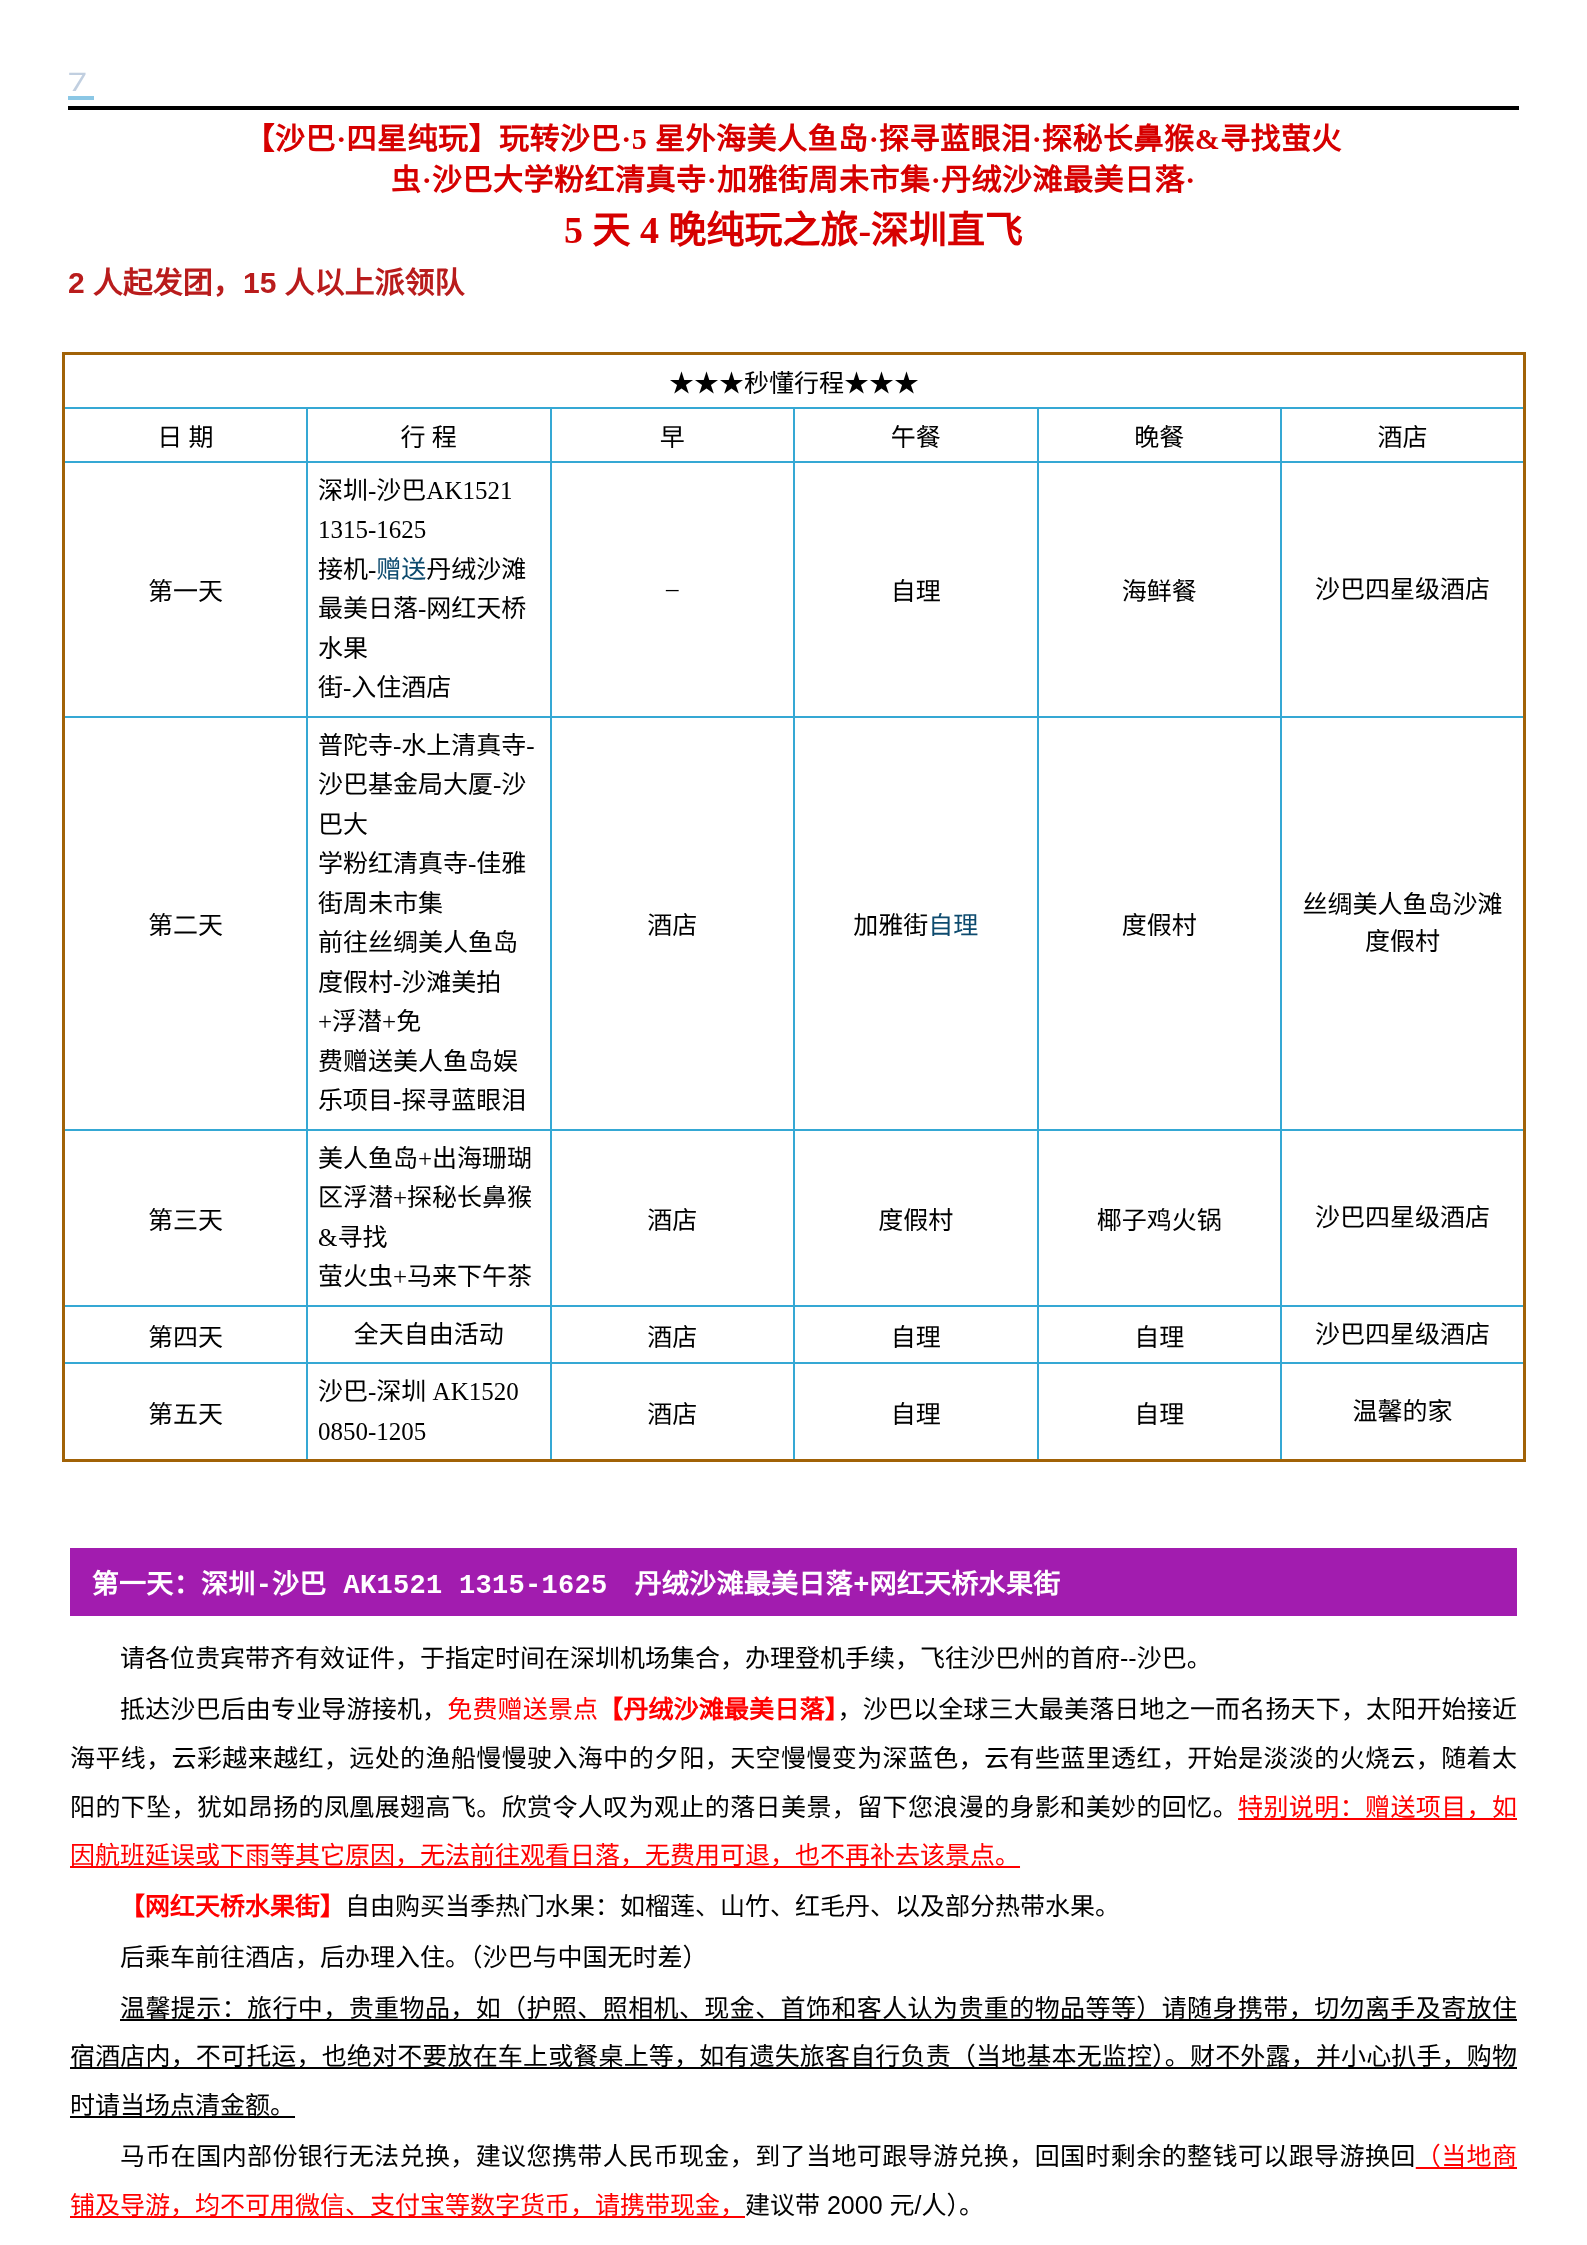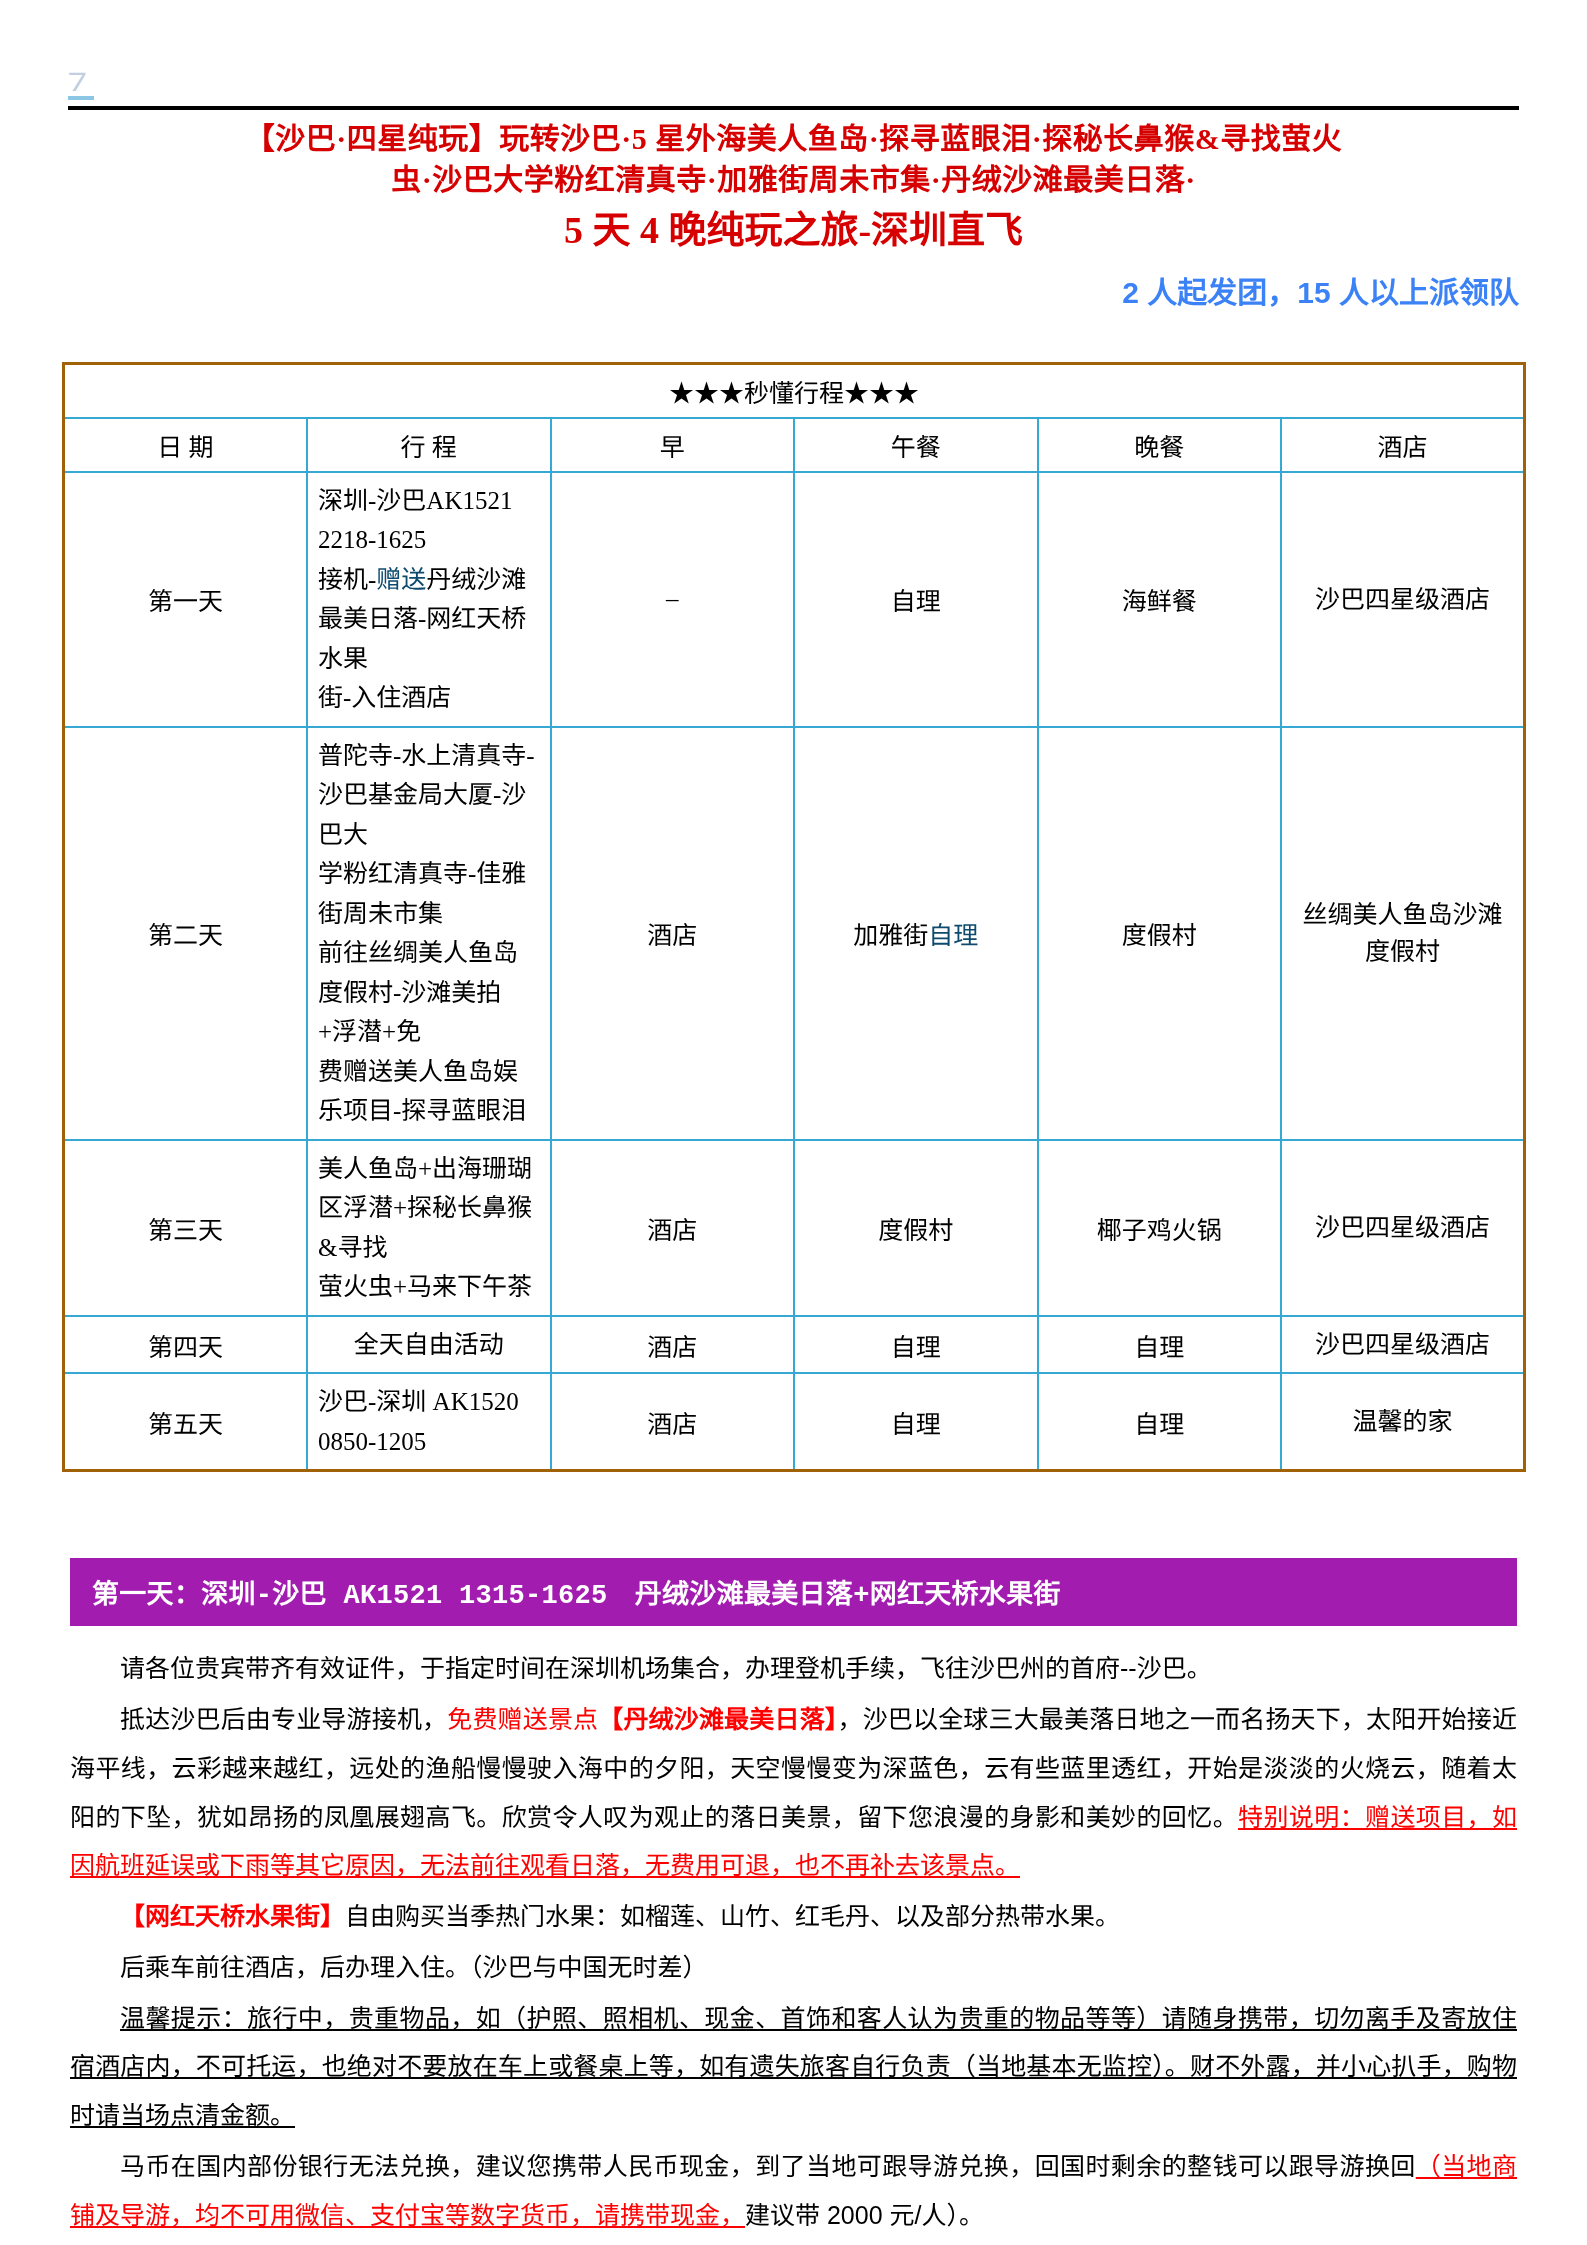--- a/index.html
+++ b/index.html
@@ -70,25 +70,24 @@
   }
   .title-sub {
     color: #d60000;
     font-size: 38px;
     font-weight: bold;
     line-height: 1.45;
     text-align: center;
     margin-top: 2px;
   }
   .title-blue {
-    color: #3b82f6;
+    color: #b91c1c;
     font-size: 30px;
     font-weight: bold;
-    text-align: right;
-    margin-top: 10px;
+    text-align: left;
     font-family: "Liberation Sans", sans-serif;
   }
 
   
   .table-wrap {
     margin: 50px 62px 0 62px;
   }
   table.itin {
     border-collapse: collapse;
     width: 1464px;
@@ -184,21 +183,21 @@
           <td class="c-day">日 期</td>
           <td class="c-route">行    程</td>
           <td class="c-bkf">早</td>
           <td class="c-lun">午餐</td>
           <td class="c-din">晚餐</td>
           <td class="c-htl">酒店</td>
         </tr>
       <tr>
             <td class="c-day">第一天</td>
             <td class="c-route route-cell">
-              <div>深圳-沙巴AK1521　2218-1625</div>
+              <div>深圳-沙巴AK1521　1315-1625</div>
               <div><span>接机-</span><span class="red">赠送</span><span>丹绒沙滩最美日落-网红天桥水果</span></div>
               <div>街-入住酒店</div>
             </td>
             <td class="c-bkf">–</td>
             <td class="c-lun">自理</td>
             <td class="c-din">海鲜餐</td>
             <td class="c-htl htl-cell">沙巴四星级酒店</td>
           </tr>
           <tr>
             <td class="c-day">第二天</td>

